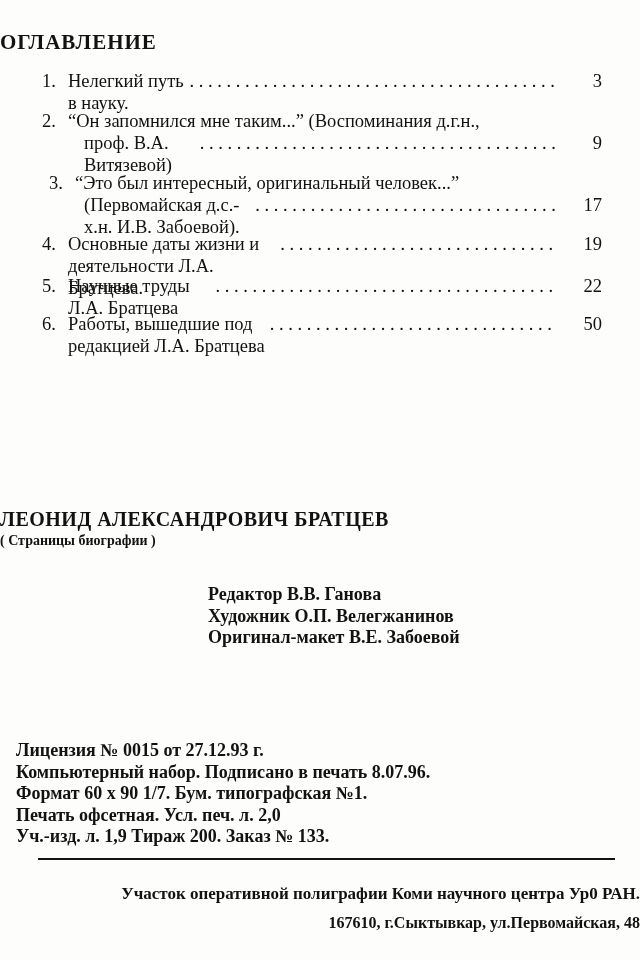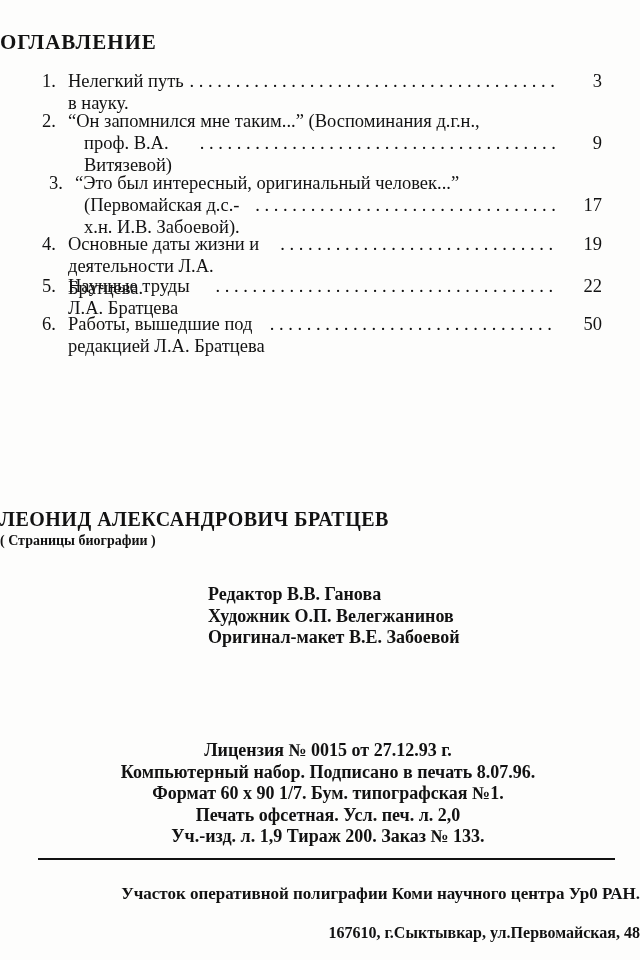--- a/index.html
+++ b/index.html
@@ -94,42 +94,41 @@
     left:208px;
     top:584px;
     font-size:18px;
     font-weight:bold;
     line-height:21.5px;
   }
   
   .colophon{
     position:absolute;
     top:740px;left:16px;right:0;
-    text-align:center;
     font-size:18px;
     font-weight:bold;
     line-height:21.5px;
   }
   
   .rule{
     position:absolute;
     top:858px;
     left:38px;
     width:577px;
     height:2px;
     background:var(--ink);
   }
   .footer{
     position:absolute;
     top:884px;left:0;right:0;
     text-align:right;
     font-weight:bold;
   }
   .footer .f1{display:block;font-size:17px;}
-  .footer .f2{display:block;font-size:16px;margin-top:20px;}
+  .footer .f2{display:block;font-size:16px;margin-top:10px;}
 </style>
 </head>
 <body>
 
 <div class="page">
 
   <div class="toc-title">ОГЛАВЛЕНИЕ</div>
 
   <div class="toc-item" id="toc-item-1">
     <div class="row">

